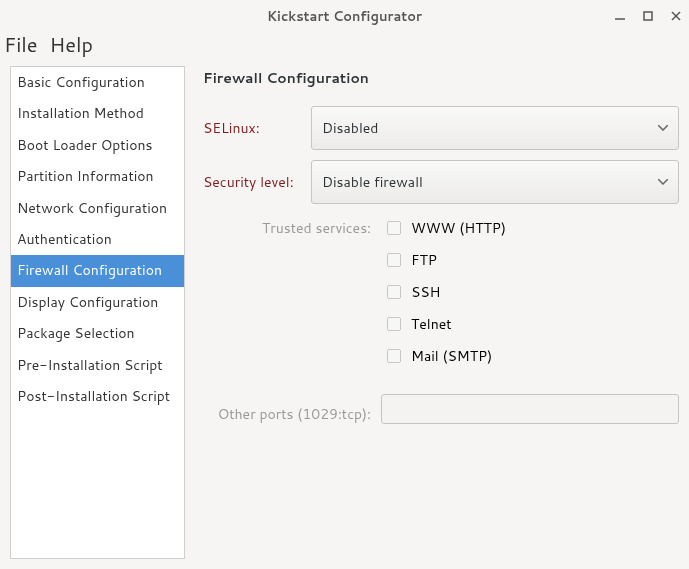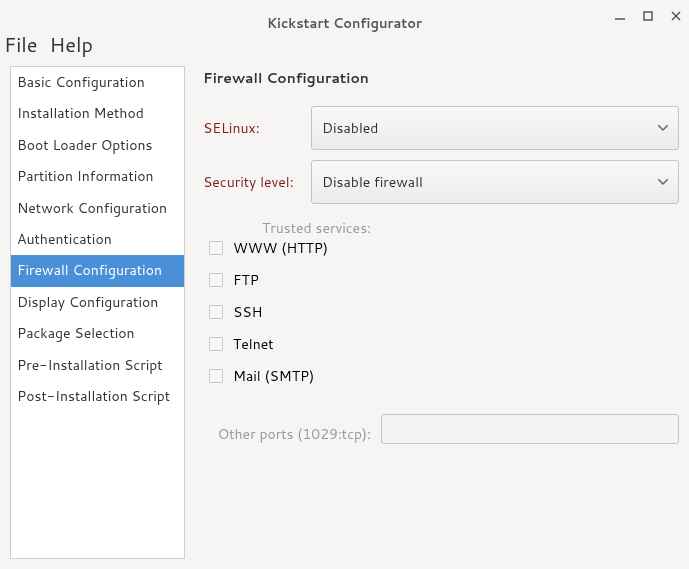--- a/index.html
+++ b/index.html
@@ -8,21 +8,21 @@
     font-size: 14px;
     background: #f6f5f4;
     color: #2e3436;
     width: 689px;
     height: 569px;
     overflow: hidden;
   }
   .titlebar {
     height: 32px;
     display: flex;
-    align-items: flex-end;
+    align-items: center;
     justify-content: center;
     position: relative;
     background: #f6f5f4;
   }
   .title { font-weight: 600; color: #555; font-size: 13px; }
   .win-controls {
     position: absolute;
     right: 6px;
     top: 0;
     height: 32px;
@@ -98,21 +98,20 @@
     cursor: pointer;
   }
   .combo .chev {
     position: absolute;
     right: 10px;
     color: #666;
   }
   .subsection {
     display: flex;
     margin-top: 14px;
-    flex-direction: column;
   }
   .sub-label {
     text-align: right;
     padding-right: 10px;
     color: #999;
     width: 178px;
     padding-left: 14px;
   }
   .services {
     flex: 1;

